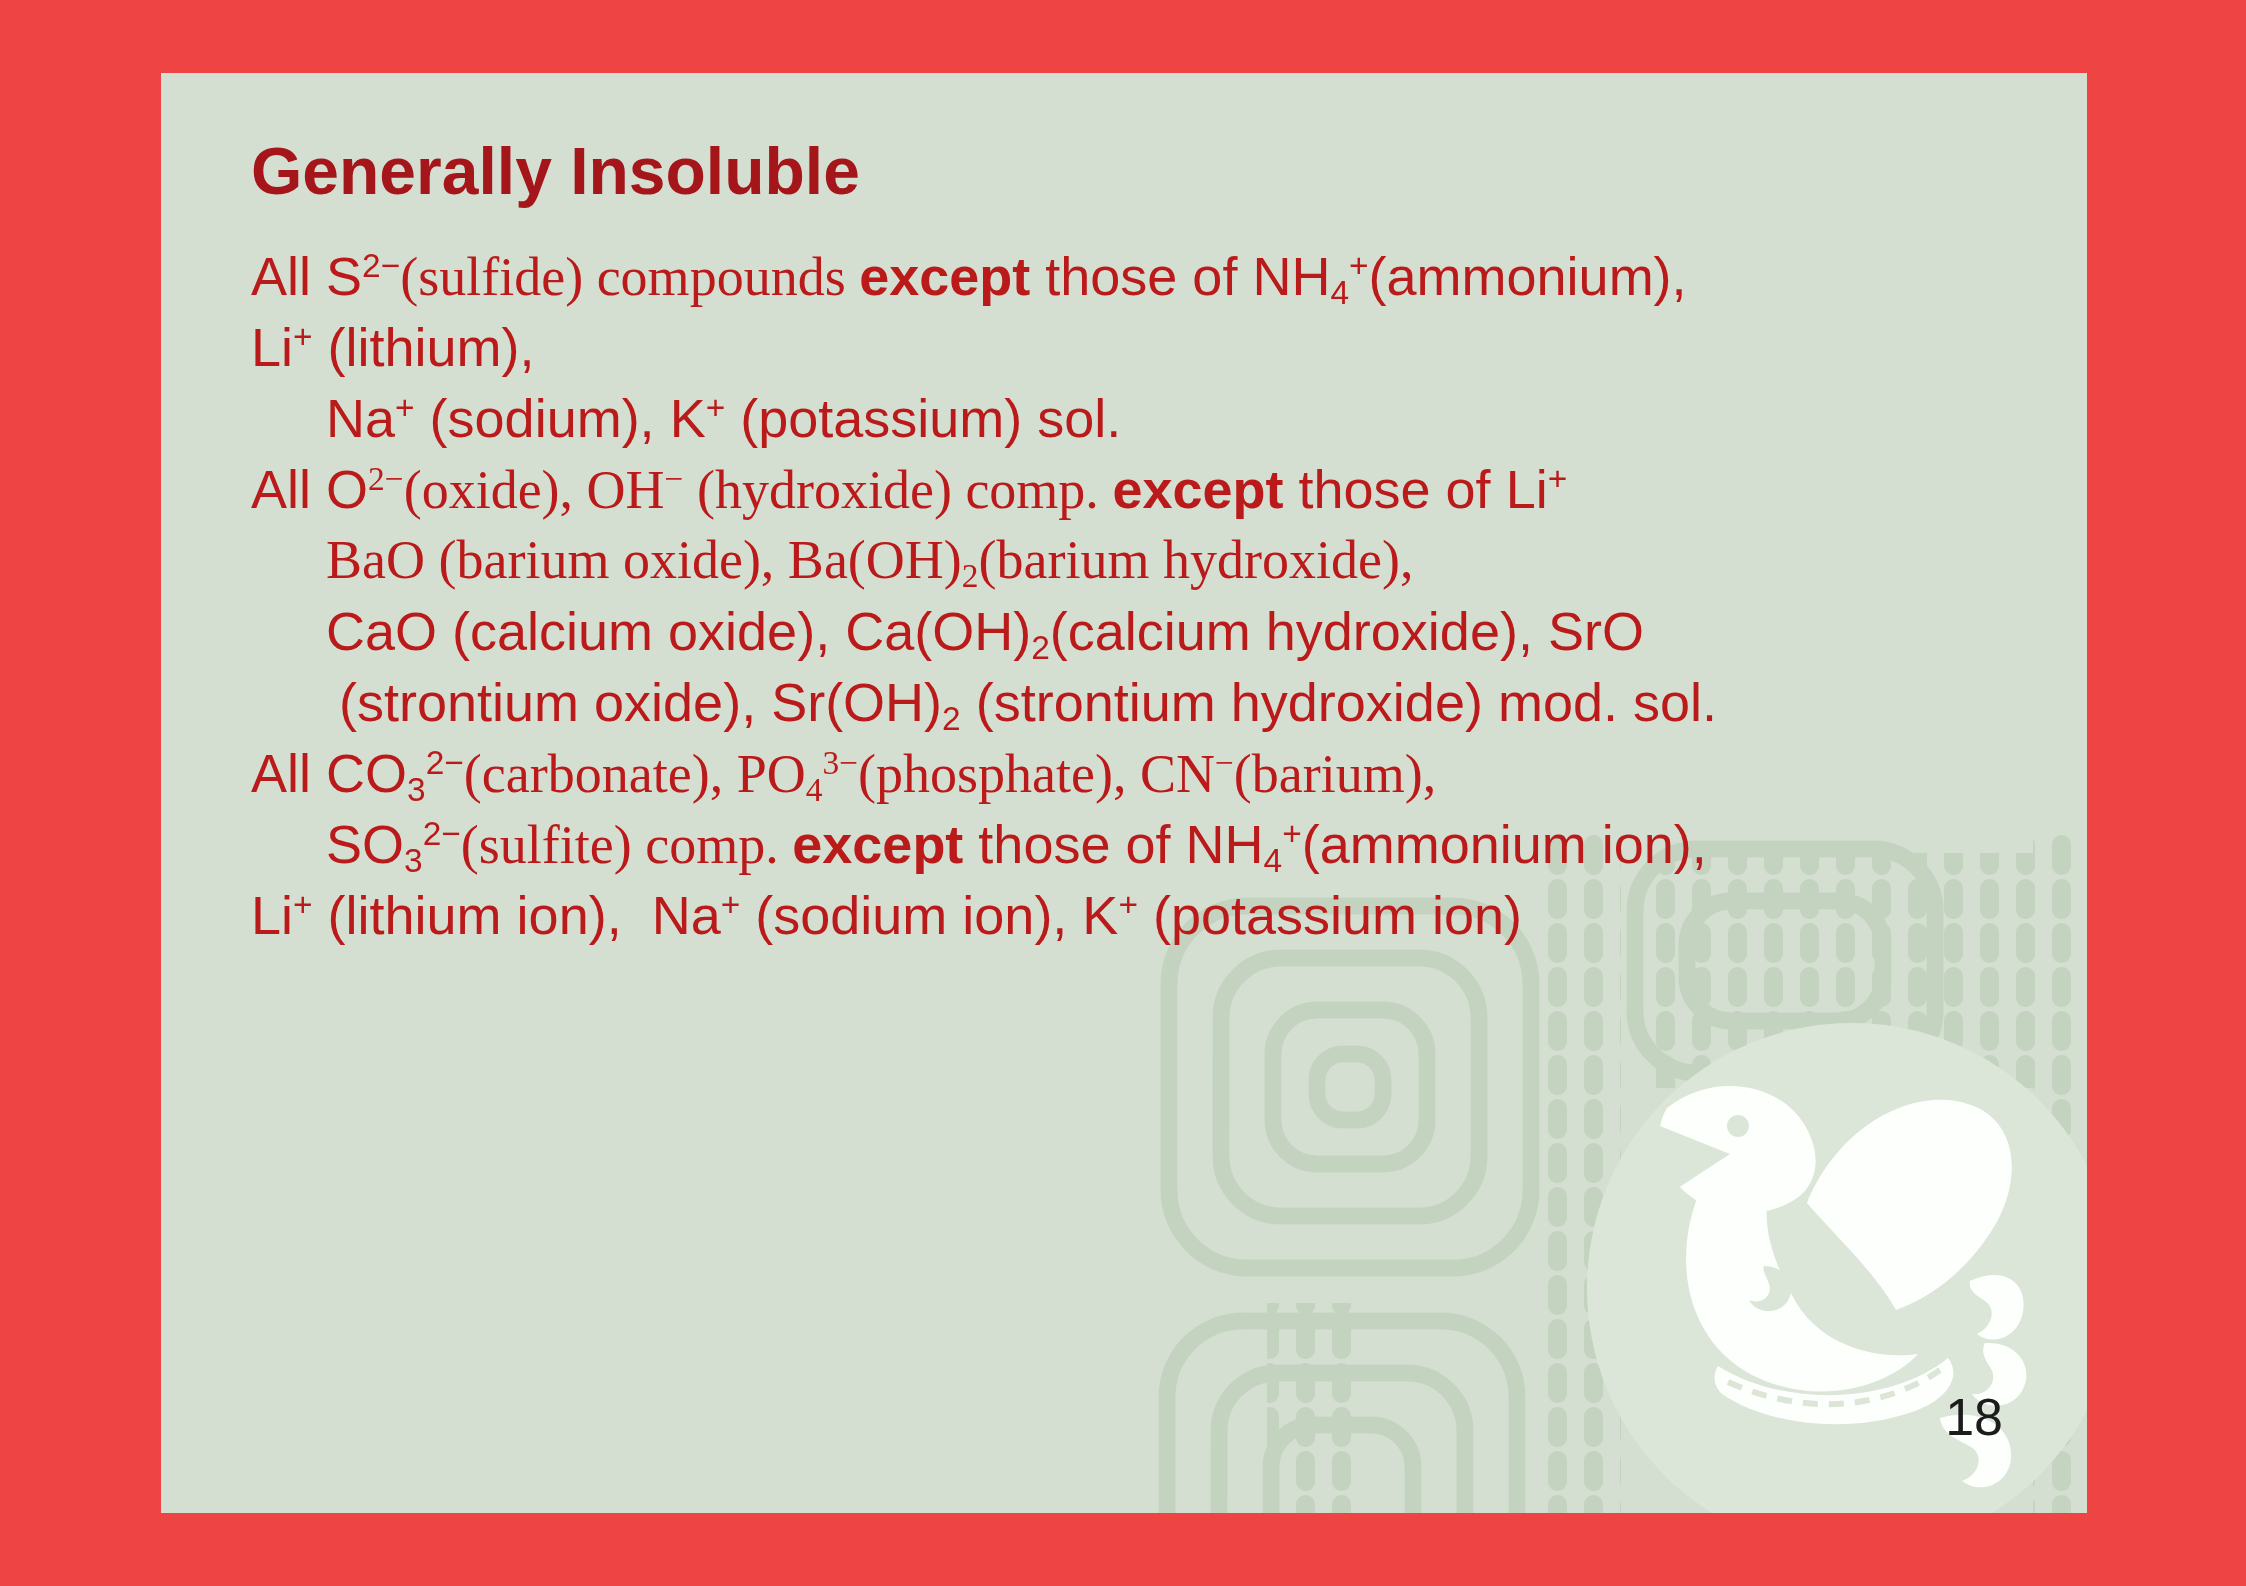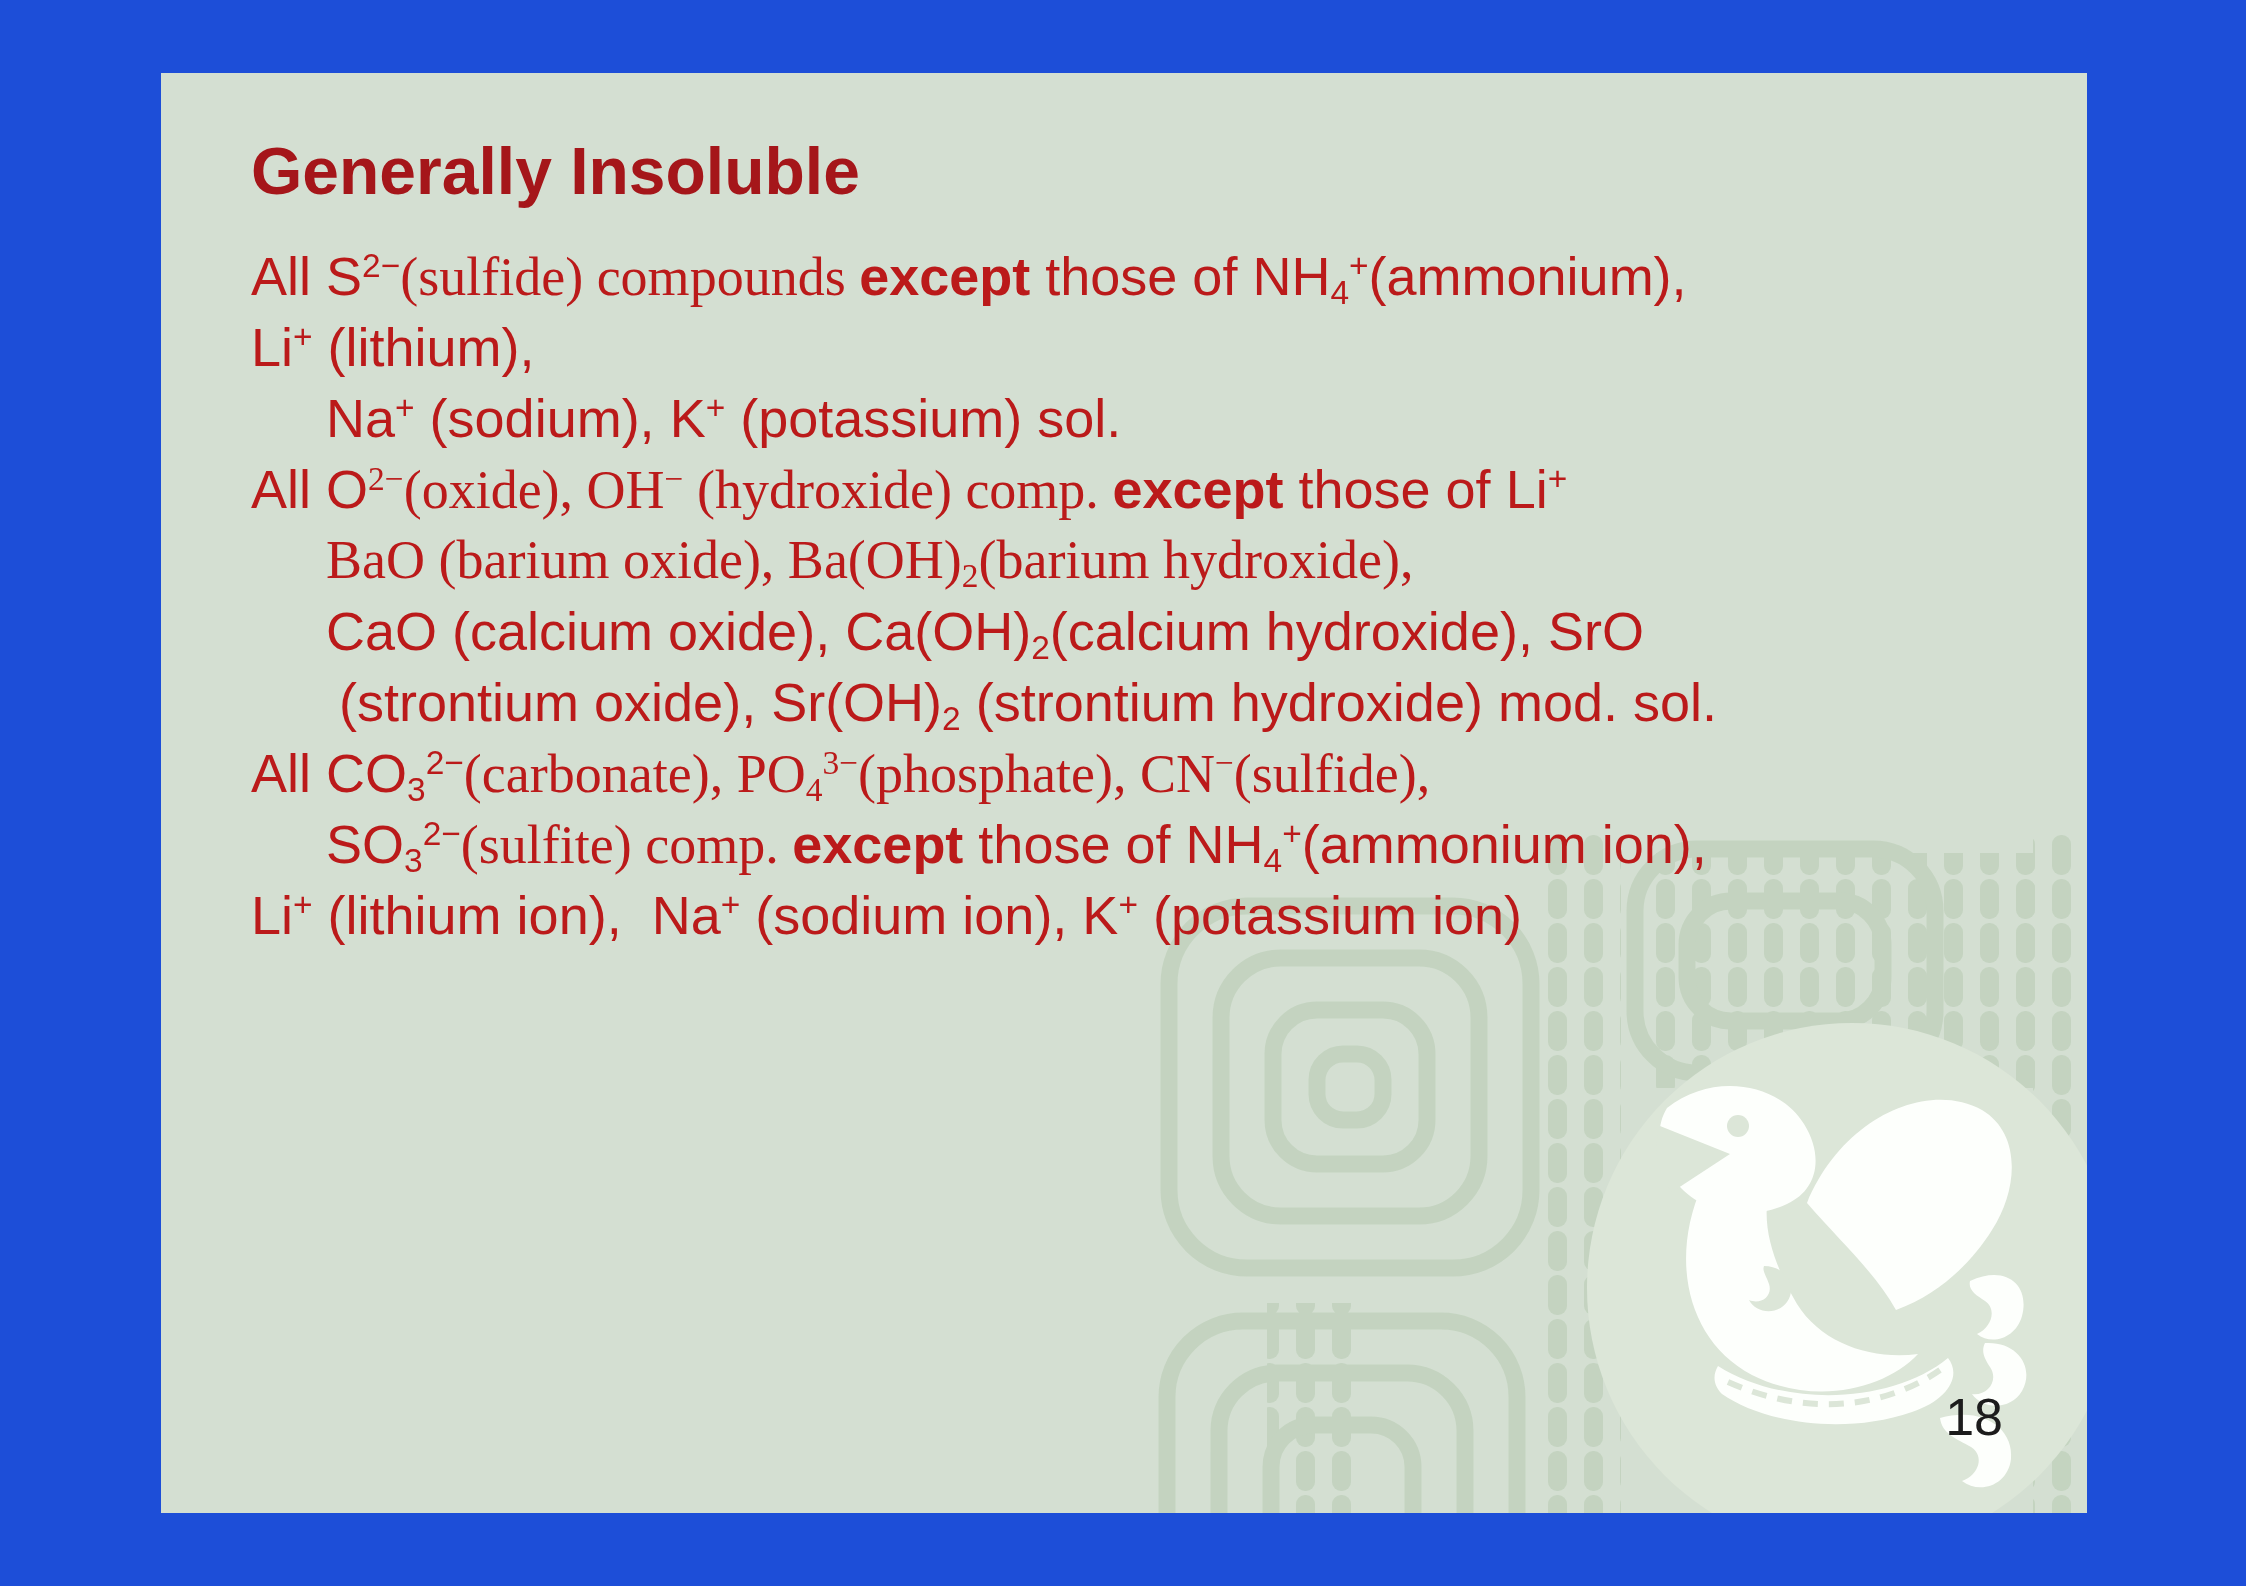--- a/index.html
+++ b/index.html
@@ -2,21 +2,21 @@
 <html><head>
 <meta charset="utf-8">
 <style>
   html,body{margin:0;padding:0;}
   body{
     width:2246px;height:1586px;
     background:#ffffff;
     font-family:"Liberation Sans",sans-serif;
     position:relative;overflow:hidden;
   }
-  .page{position:absolute;inset:0;background:#1d4ed8;}
+  .page{position:absolute;inset:0;background:#ef4444;}
   .slide{
     position:absolute;left:161px;top:73px;width:1926px;height:1440px;
     background:var(--bg,#d4dfd2);
     overflow:hidden;
   }
   .watermark{position:absolute;right:0;bottom:0;pointer-events:none;}
   .title{
     position:absolute;left:90px;top:62px;margin:0;
     font-family:"Liberation Sans",sans-serif;
     font-weight:700;font-size:66px;line-height:1.1;
@@ -116,20 +116,20 @@
     <h1 class="title">Generally Insoluble</h1>
 
     <div class="body">
         <div class="line"><span>All S</span><sup>2−</sup><span class="serif">(sulfide) compounds </span><span class="bold">except</span><span> those of NH</span><sub>4</sub><sup>+</sup><span>(ammonium),</span></div>
         <div class="line"><span>Li</span><sup>+</sup><span> (lithium),</span></div>
         <div class="line" style="padding-left: 75px;"><span>Na</span><sup>+</sup><span> (sodium), K</span><sup>+</sup><span> (potassium) sol.</span></div>
         <div class="line"><span>All O</span><sup class="serif">2−</sup><span class="serif">(oxide), OH</span><sup class="serif">−</sup><span class="serif"> (hydroxide) comp. </span><span class="bold">except</span><span> those of Li</span><sup>+</sup></div>
         <div class="line" style="padding-left: 75px; font-family: Liberation Serif, serif;"><span>BaO (barium oxide), Ba(OH)</span><sub>2</sub><span>(barium hydroxide),</span></div>
         <div class="line" style="padding-left: 75px;"><span>CaO (calcium oxide), Ca(OH)</span><sub>2</sub><span>(calcium hydroxide), SrO</span></div>
         <div class="line" style="padding-left: 88px;"><span>(strontium oxide), Sr(OH)</span><sub>2</sub><span> (strontium hydroxide) mod. sol.</span></div>
-        <div class="line"><span>All CO</span><sub>3</sub><sup>2−</sup><span class="serif">(carbonate), PO</span><sub class="serif">4</sub><sup class="serif">3−</sup><span class="serif">(phosphate), CN</span><sup class="serif">−</sup><span class="serif">(sulfide),</span></div>
+        <div class="line"><span>All CO</span><sub>3</sub><sup>2−</sup><span class="serif">(carbonate), PO</span><sub class="serif">4</sub><sup class="serif">3−</sup><span class="serif">(phosphate), CN</span><sup class="serif">−</sup><span class="serif">(barium),</span></div>
         <div class="line" style="padding-left: 75px;"><span>SO</span><sub>3</sub><sup>2−</sup><span class="serif">(sulfite) comp. </span><span class="bold">except</span><span> those of NH</span><sub>4</sub><sup>+</sup><span>(ammonium ion),</span></div>
         <div class="line"><span>Li</span><sup>+</sup><span> (lithium ion),  Na</span><sup>+</sup><span> (sodium ion), K</span><sup>+</sup><span> (potassium ion)</span></div>
       </div>
 
     <div class="pagenum">18</div>
   </div>
 </div>
 
 </body></html>

